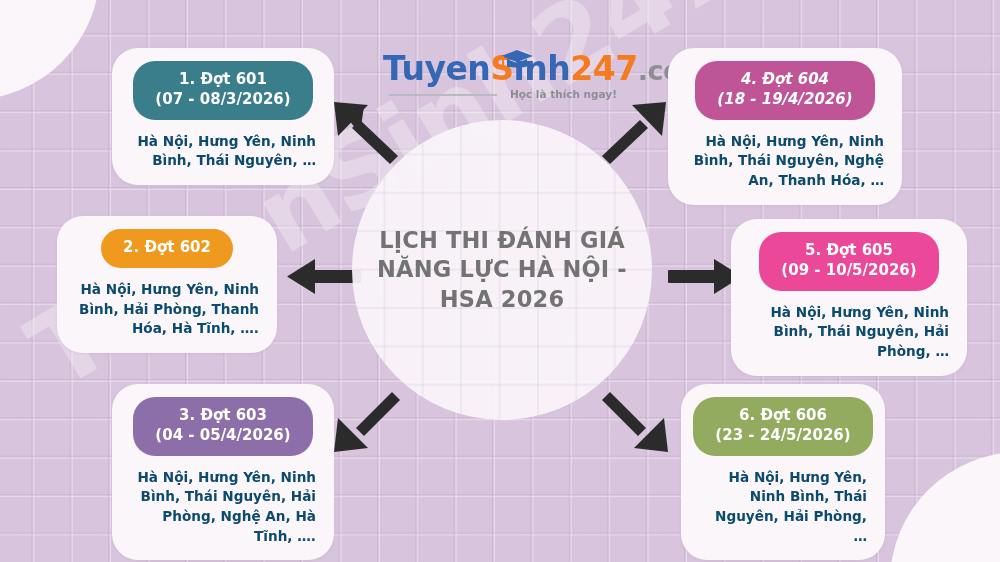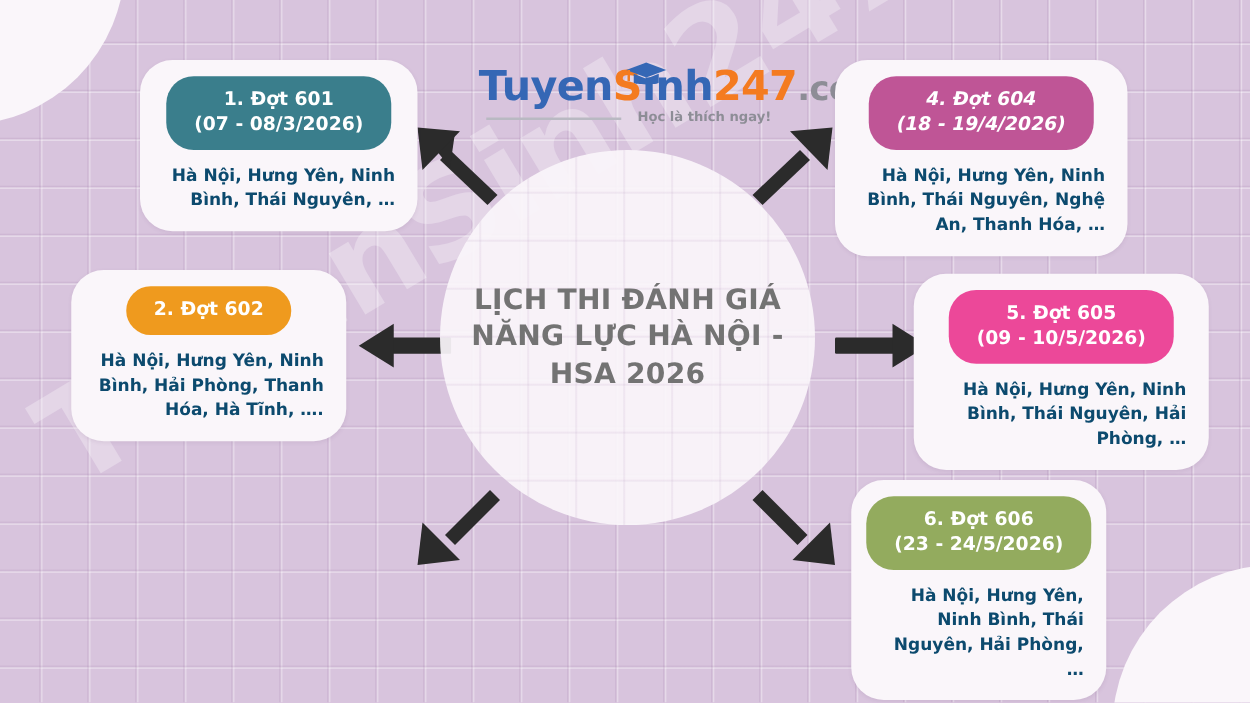--- a/index.html
+++ b/index.html
@@ -243,20 +243,27 @@
     <div class="card-body">Hà Nội, Hưng Yên, Ninh Bình, Thái Nguyên, …</div>
   </div>
 
   <div class="card" id="card2">
     <div class="card-head" style="background: rgb(239, 154, 30);">
       <div>2. Đợt 602</div>
     </div>
     <div class="card-body">Hà Nội, Hưng Yên, Ninh Bình, Hải Phòng, Thanh Hóa, Hà Tĩnh, ….</div>
   </div>
 
+  <div class="card" id="card3">
+    <div class="card-head" style="background: rgb(140, 111, 168);">
+      <div>3. Đợt 603</div>
+      <div>(04 - 05/4/2026)</div>
+    </div>
+    <div class="card-body">Hà Nội, Hưng Yên, Ninh Bình, Thái Nguyên, Hải Phòng, Nghệ An, Hà Tĩnh, ….</div>
+  </div>
 
   <div class="card" id="card4">
     <div class="card-head" style="background: rgb(191, 85, 150); font-style: italic;">
       <div>4. Đợt 604</div>
       <div>(18 - 19/4/2026)</div>
     </div>
     <div class="card-body">Hà Nội, Hưng Yên, Ninh Bình, Thái Nguyên, Nghệ An, Thanh Hóa, …</div>
   </div>
 
   <div class="card" id="card5">

